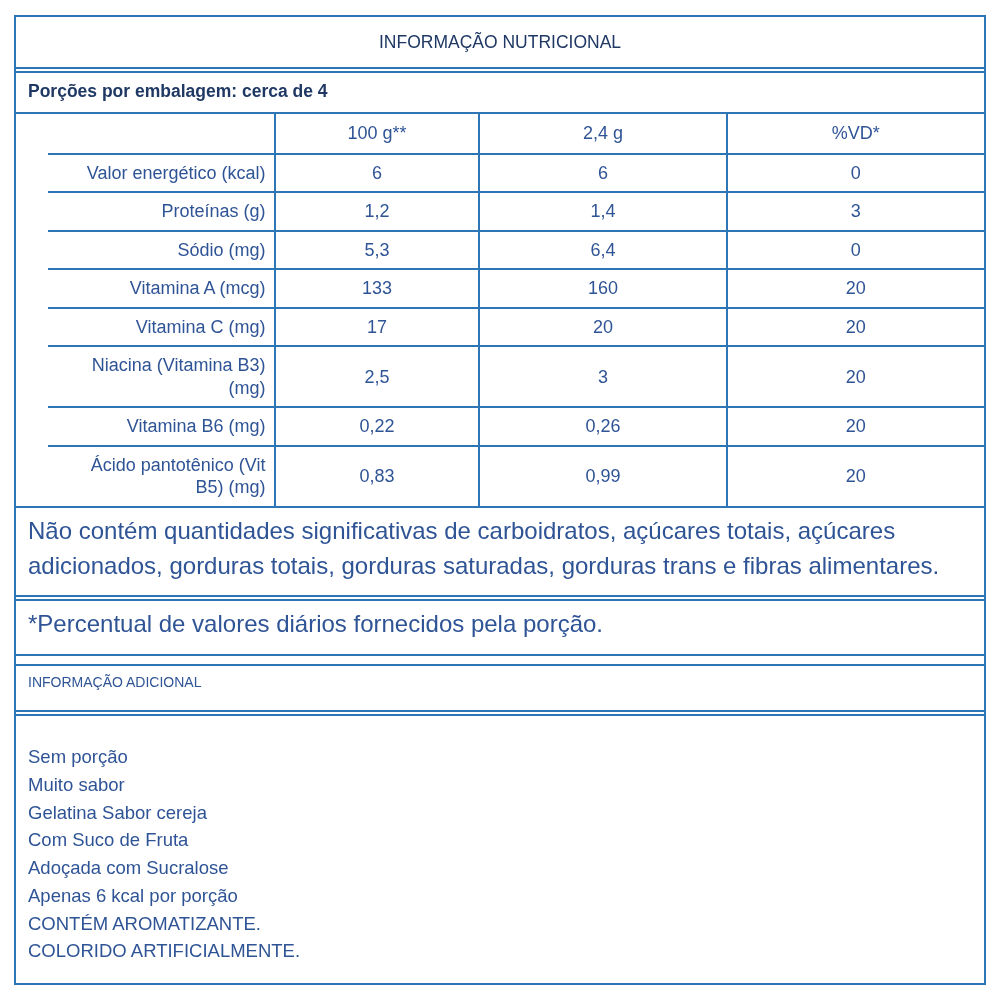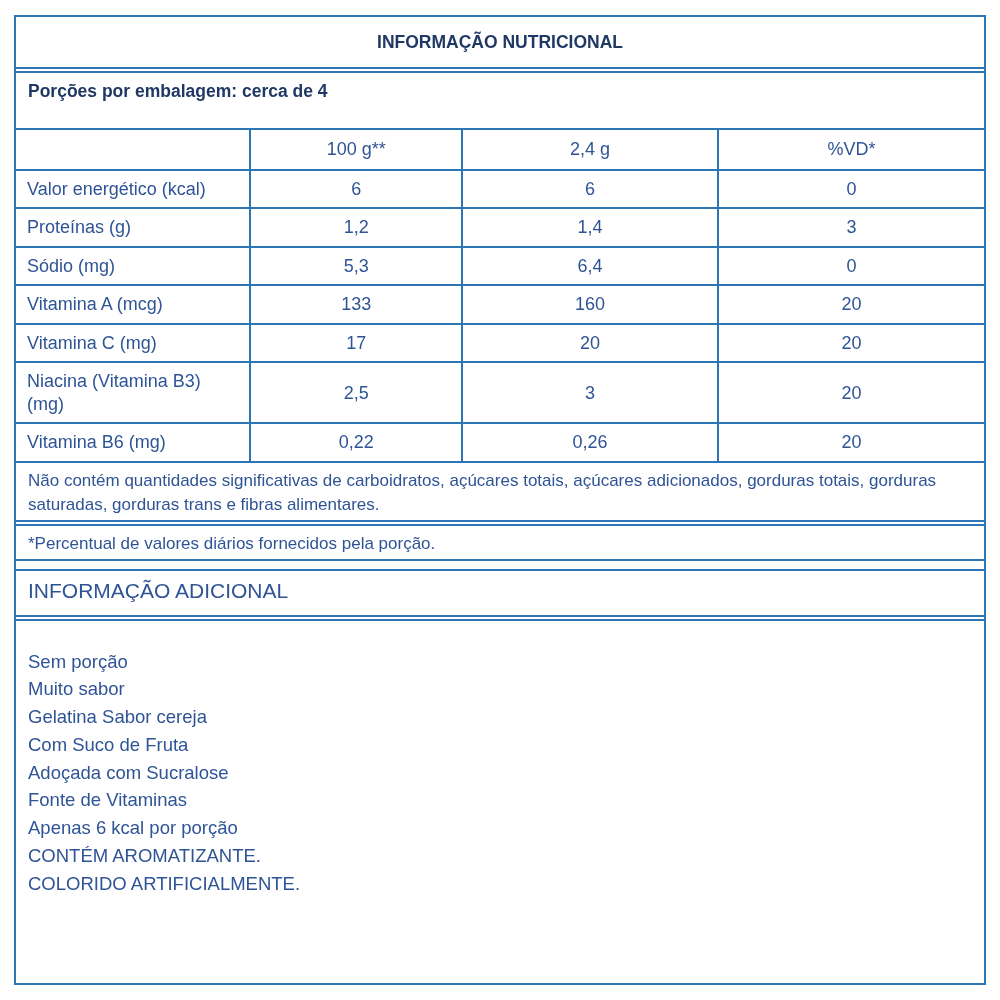--- a/index.html
+++ b/index.html
@@ -15,84 +15,84 @@
     font-family:"Liberation Sans", sans-serif;
     position:relative;
   }
   .label-box{
     position:absolute;left:14px;top:15px;width:972px;height:970px;
     border:2.5px solid var(--border);
     background:var(--bg);
     display:flex;flex-direction:column;
   }
   
-  .sec{width:100%;}
+  .sec{width:100%;padding-left:32px;}
   .sec-title{
     border-bottom:2px solid var(--border);
     margin-bottom:2px;
     text-align:center;
     color:var(--heading);
-    font-weight:bold;
+    font-weight:normal;
     font-size:17.5px;
     padding:15px 10px 14px 10px;
   }
   .sec-serving{
     border-top:2px solid var(--border);
     border-bottom:2px solid var(--border);
     color:var(--heading);
     font-weight:bold;
     font-size:17.5px;
     line-height:1.5;
-    padding:5px 12px 24px 12px;
+    padding:5px 12px 8px 12px;
   }
   table.nutri{
     width:100%;
     border-collapse:collapse;
     table-layout:fixed;
   }
   table.nutri td{
     border:2px solid var(--border);
     color:var(--text);
     font-size:18px;
     text-align:center;
     vertical-align:middle;
     padding:7px 8px;
     line-height:1.25;
   }
-  table.nutri td:first-child{border-left:none;text-align:left;padding-left:11px;}
+  table.nutri td:first-child{border-left:none;text-align:right;padding-left:11px;}
   table.nutri td:last-child{border-right:none;}
   table.nutri tr:first-child td{border-top:none;padding:8px 8px;}
   table.nutri tr:last-child td{border-bottom:none;}
   .sec-table{border-bottom:2px solid var(--border);}
   .col-label{width:24.2%;}
   .col-100g{width:21.9%;}
   .col-serv{width:26.4%;}
   .col-vd{width:27.5%;}
   .sec-note{
     color:var(--text);
-    font-size:17px;
+    font-size:24px;
     line-height:1.45;
-    padding:6px 12px 2px 12px;
+    padding:6px 12px 12px 12px;
   }
   .sec-nocontem{
     border-bottom:2px solid var(--border);
     margin-bottom:2px;
   }
   .sec-footnotes{
     border-top:2px solid var(--border);
     border-bottom:2px solid var(--border);
     margin-bottom:8px;
   }
   .sec-adicional{
     border-top:2px solid var(--border);
     border-bottom:2px solid var(--border);
     margin-bottom:2px;
     color:var(--text);
-    font-size:21px;
-    padding:8px 12px 12px 12px;
+    font-size:14px;
+    padding:8px 12px 20px 12px;
   }
   .sec-claims{
     border-top:2px solid var(--border);
     flex:1;
     color:var(--text);
     font-size:18.5px;
     line-height:1.5;
     padding:27px 12px 10px 12px;
   }
 </style>
@@ -158,37 +158,42 @@
             <td>2,5</td>
             <td>3</td>
             <td>20</td>
           </tr>
           <tr>
             <td>Vitamina B6 (mg)</td>
             <td>0,22</td>
             <td>0,26</td>
             <td>20</td>
           </tr>
+          <tr>
+            <td>Ácido pantotênico (Vit B5) (mg)</td>
+            <td>0,83</td>
+            <td>0,99</td>
+            <td>20</td>
+          </tr>
         </tbody>
     </table>
   </div>
 
   <div class="sec sec-note sec-nocontem">Não contém quantidades significativas de carboidratos, açúcares totais, açúcares adicionados, gorduras totais, gorduras saturadas, gorduras trans e fibras alimentares.</div>
 
   <div class="sec sec-note sec-footnotes">
       <div>*Percentual de valores diários fornecidos pela porção.</div>
     </div>
 
   <div class="sec sec-adicional">INFORMAÇÃO ADICIONAL</div>
 
   <div class="sec sec-claims">
       <div>Sem porção</div>
       <div>Muito sabor</div>
       <div>Gelatina Sabor cereja</div>
       <div>Com Suco de Fruta</div>
       <div>Adoçada com Sucralose</div>
-      <div>Fonte de Vitaminas</div>
       <div>Apenas 6 kcal por porção</div>
       <div>CONTÉM AROMATIZANTE.</div>
       <div>COLORIDO ARTIFICIALMENTE.</div>
     </div>
 
 </div>
 
 </body></html>

